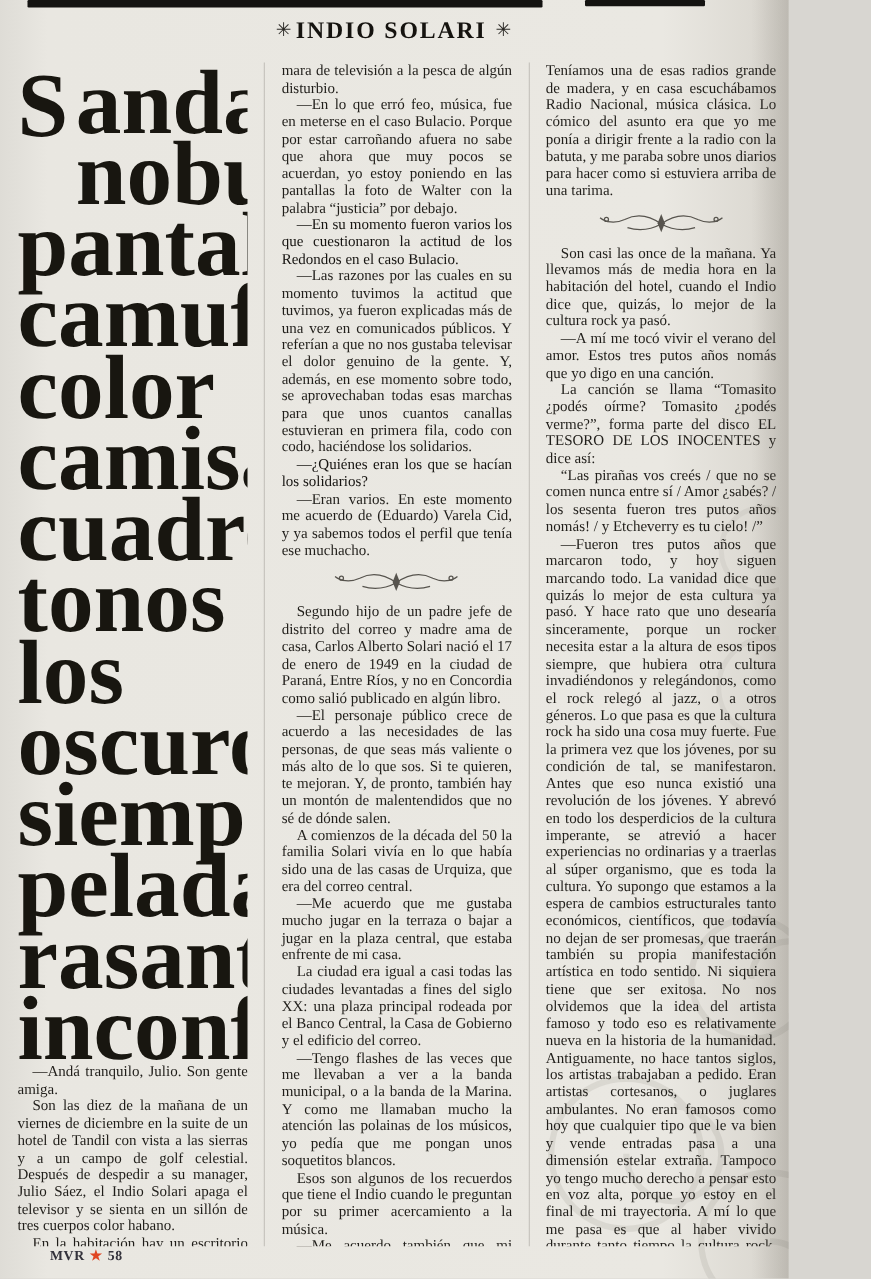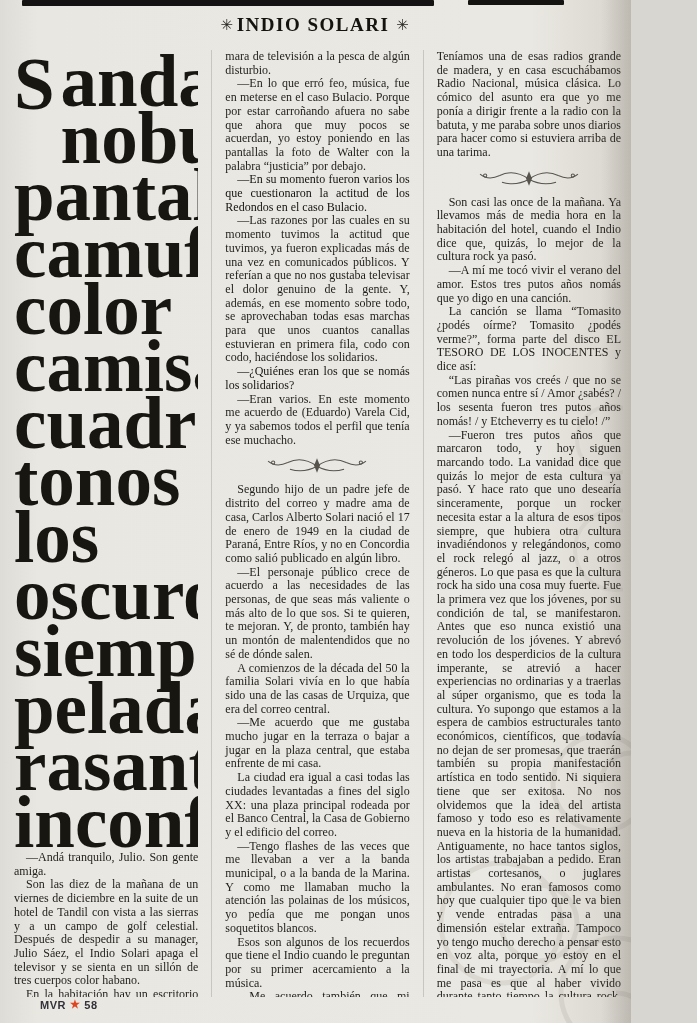--- a/index.html
+++ b/index.html
@@ -47,21 +47,21 @@
   .dropcap{
     float:left;font-size:73px;line-height:57px;
     padding:3px 6px 0 0;font-weight:600;color:#181610;
     font-family:"Liberation Serif","DejaVu Serif",serif;
   }
   .ornament{text-align:center;margin:9px 0 8px 0;}
   .ornament svg{display:inline-block;vertical-align:middle;}
 
   .footer{
     position:absolute;left:40px;bottom:12px;
-    font-family:Liberation Sans, sans-serif;
+    font-family:Liberation Serif, serif;
     font-size:11px;font-weight:bold;letter-spacing:.5px;color:#33323b;
     display:flex;align-items:center;gap:4px;
   }
   .footer .star{color:#e04522;font-size:11px;}
 </style>
 </head>
 <body>
 
 <div class="page">
 
@@ -95,21 +95,21 @@
         <p class="para dropcap"><span class="dropcap">S</span>andalias de nobuk, pantalón camuflado color verde, camisa a cuadros en tonos azules, los anteojos oscuros de siempre, la pelada rasante, la voz inconfundible.</p>
         <p class="para body">—Andá tranquilo, Julio. Son gente amiga.</p>
         <p class="para body">Son las diez de la mañana de un viernes de diciembre en la suite de un hotel de Tandil con vista a las sierras y a un campo de golf celestial. Después de despedir a su manager, Julio Sáez, el Indio Solari apaga el televisor y se sienta en un sillón de tres cuerpos color habano.</p>
         <p class="para body">En la habitación hay un escritorio con un minicomponente, dos puffs haciendo juego con el sillón y una mesa ratona de madera. Sobre la mesita hay un libro de Zygmunt Bauman, un ejemplar de la revista Future Music y una botella de agua mineral abierta, de la que cada tanto, el Indio se sirve un vaso. Es la mañana siguiente de un anochecer agitado.</p>
       </div>
     <div class="col">
         <p class="para cont">mara de televisión a la pesca de algún disturbio.</p>
         <p class="para body">—En lo que erró feo, música, fue en meterse en el caso Bulacio. Porque por estar carroñando afuera no sabe que ahora que muy pocos se acuerdan, yo estoy poniendo en las pantallas la foto de Walter con la palabra “justicia” por debajo.</p>
         <p class="para bold">—En su momento fueron varios los que cuestionaron la actitud de los Redondos en el caso Bulacio.</p>
         <p class="para body">—Las razones por las cuales en su momento tuvimos la actitud que tuvimos, ya fueron explicadas más de una vez en comunicados públicos. Y referían a que no nos gustaba televisar el dolor genuino de la gente. Y, además, en ese momento sobre todo, se aprovechaban todas esas marchas para que unos cuantos canallas estuvieran en primera fila, codo con codo, haciéndose los solidarios.</p>
-        <p class="para bold">—¿Quiénes eran los que se nomás los solidarios?</p>
+        <p class="para bold">—¿Quiénes eran los que se hacían los solidarios?</p>
         <p class="para body">—Eran varios. En este momento me acuerdo de (Eduardo) Varela Cid, y ya sabemos todos el perfil que tenía ese muchacho.</p>
   <div class="ornament">
     <svg viewBox="0 0 140 26" width="104" height="19" aria-hidden="true">
       <g fill="none" stroke="#57544e" stroke-width="1.4">
         <path d="M70 14 C56 4, 42 3, 30 9 C19 14, 9 12, 3 7"></path>
         <path d="M70 14 C84 4, 98 3, 110 9 C121 14, 131 12, 137 7"></path>
         <path d="M70 14 C59 20, 46 22, 33 18"></path>
         <path d="M70 14 C81 20, 94 22, 107 18"></path>
         <circle cx="10" cy="9" r="2.2"></circle>
         <circle cx="130" cy="9" r="2.2"></circle>

